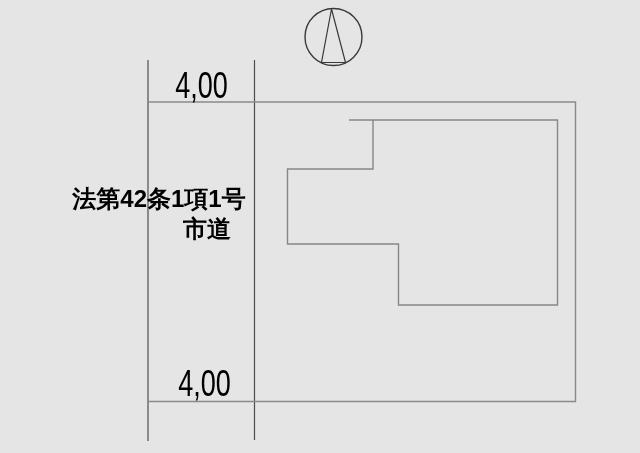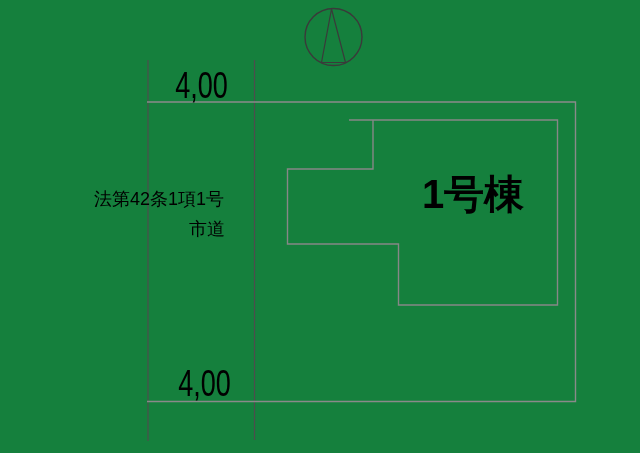--- a/index.html
+++ b/index.html
@@ -5,21 +5,21 @@
   html, body {
     margin: 0;
     padding: 0;
     background: #ffffff;
     font-family: "Liberation Sans", "DejaVu Sans", sans-serif;
   }
   #stage {
     position: relative;
     width: 640px;
     height: 453px;
-    background: #15803d;
+    background: #e5e5e5;
     overflow: hidden;
   }
   #plan-svg {
     position: absolute;
     left: 0;
     top: 0;
     width: 640px;
     height: 453px;
   }
   .txt {
@@ -30,22 +30,22 @@
   }
   .dim {
     font-size: 37px;
     font-weight: 400;
     line-height: 42px;
     transform: scaleX(0.73);
     transform-origin: center;
     letter-spacing: 0px;
   }
   .road-name {
-    font-size: 18px;
-    font-weight: 400;
+    font-size: 24px;
+    font-weight: 700;
     line-height: 30px;
   }
   .bldg-label {
     font-size: 40px;
     font-weight: 700;
     line-height: 44px;
   }
 </style>
 </head>
 <body>
@@ -69,15 +69,14 @@
 
   <div class="txt dim" style="left:148px; top:65px; width:107px;">4,00</div>
 
   <div class="txt dim" style="left:151px; top:363px; width:107px;">4,00</div>
 
   <div>
     <div class="txt road-name" style="left:57px; top:184px; width:204px;">法第42条1項1号</div>
     <div class="txt road-name" style="left:152px; top:214px; width:110px;">市道</div>
   </div>
 
-  <div class="txt bldg-label" style="left:398px; top:172px; width:150px;">1号棟</div>
 
 </div>
 
 </body></html>

